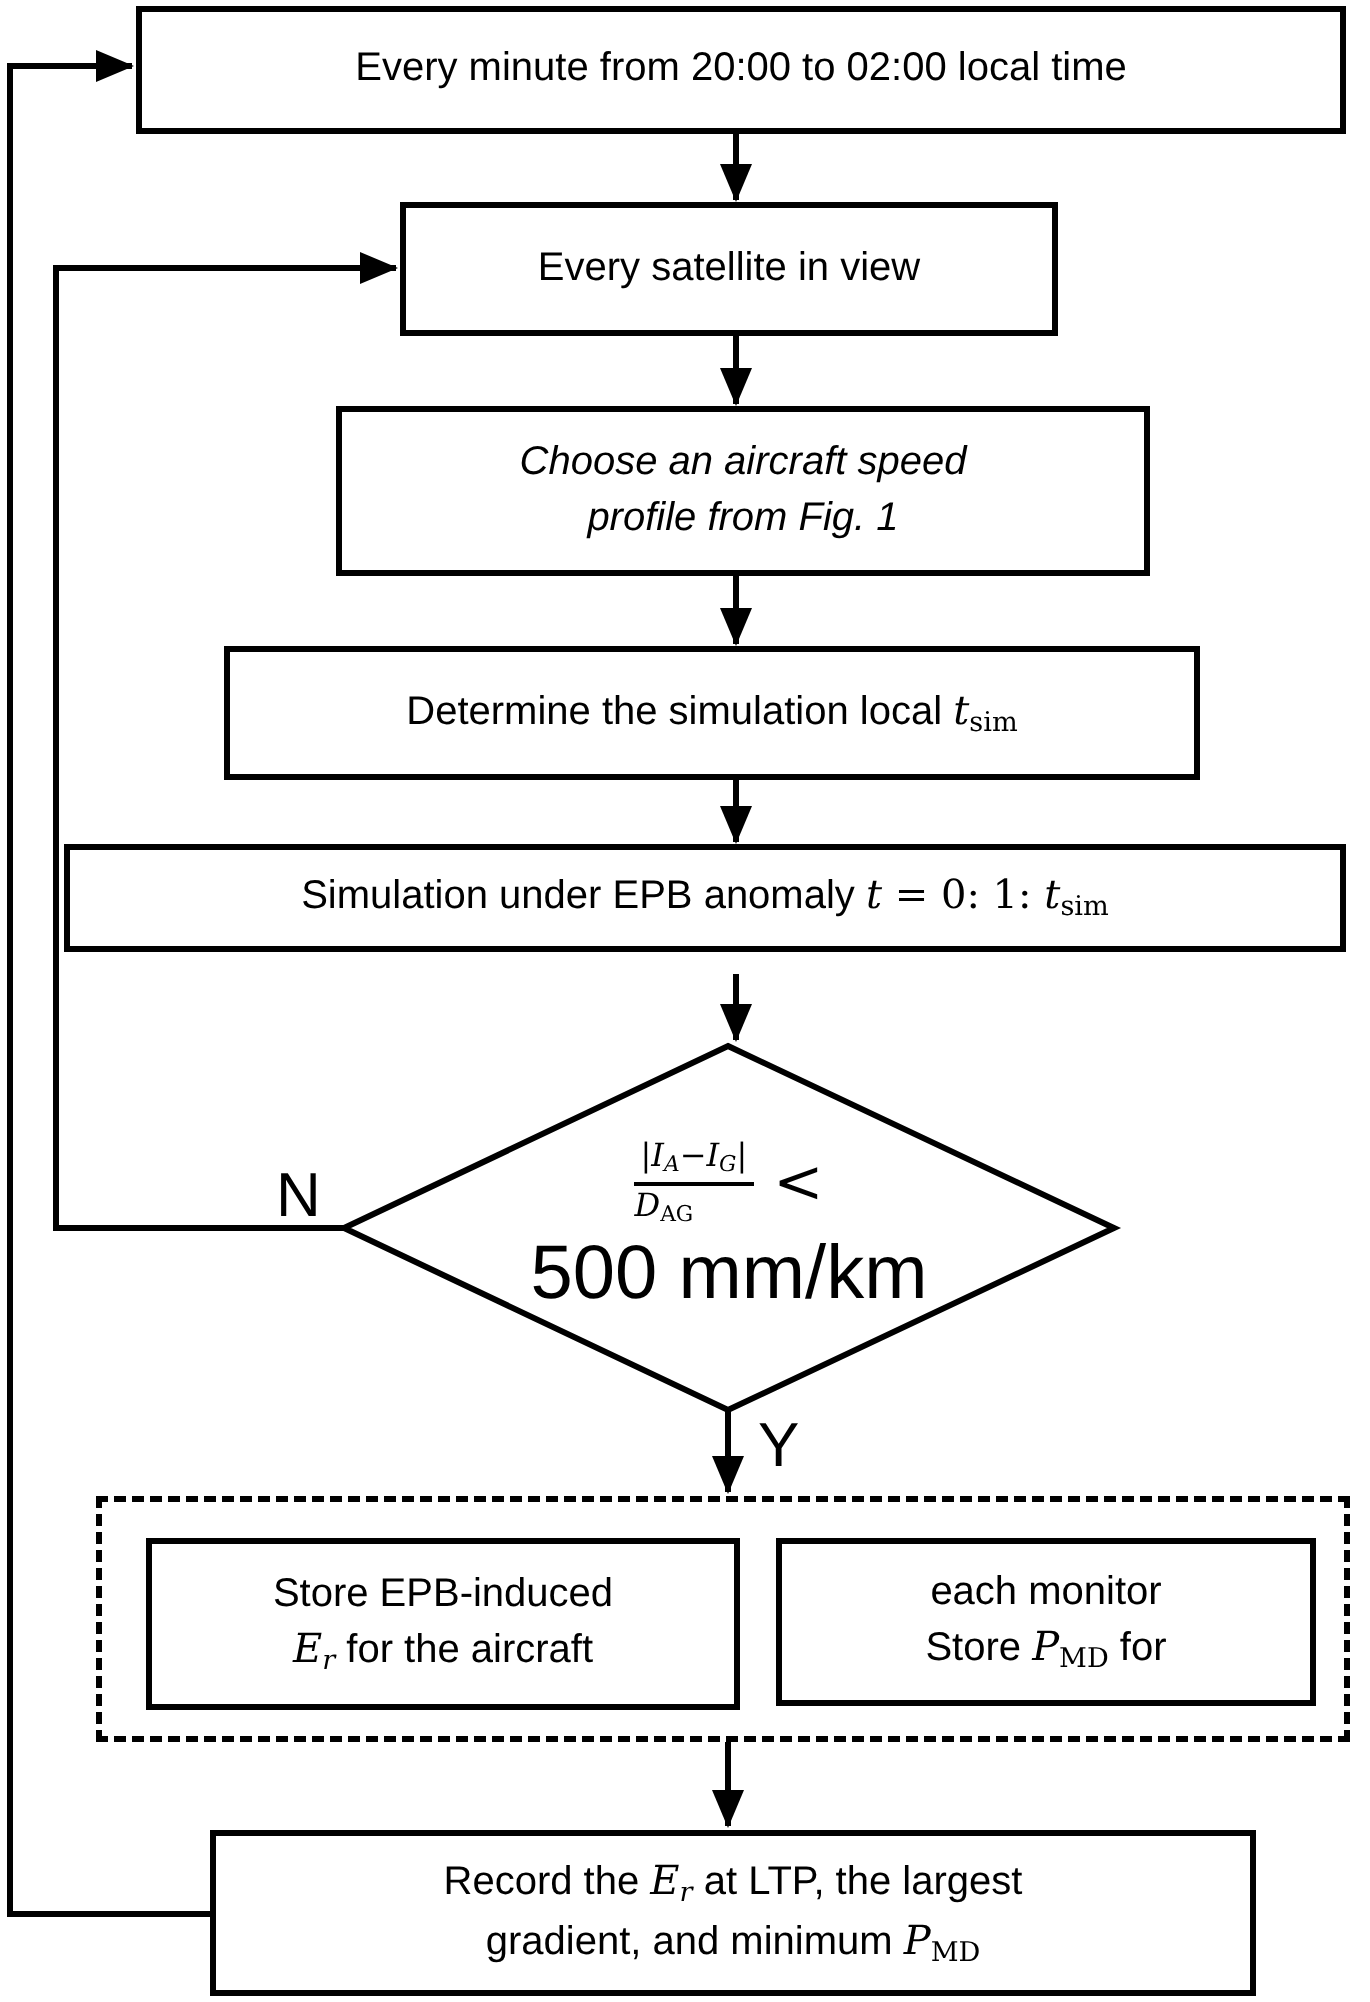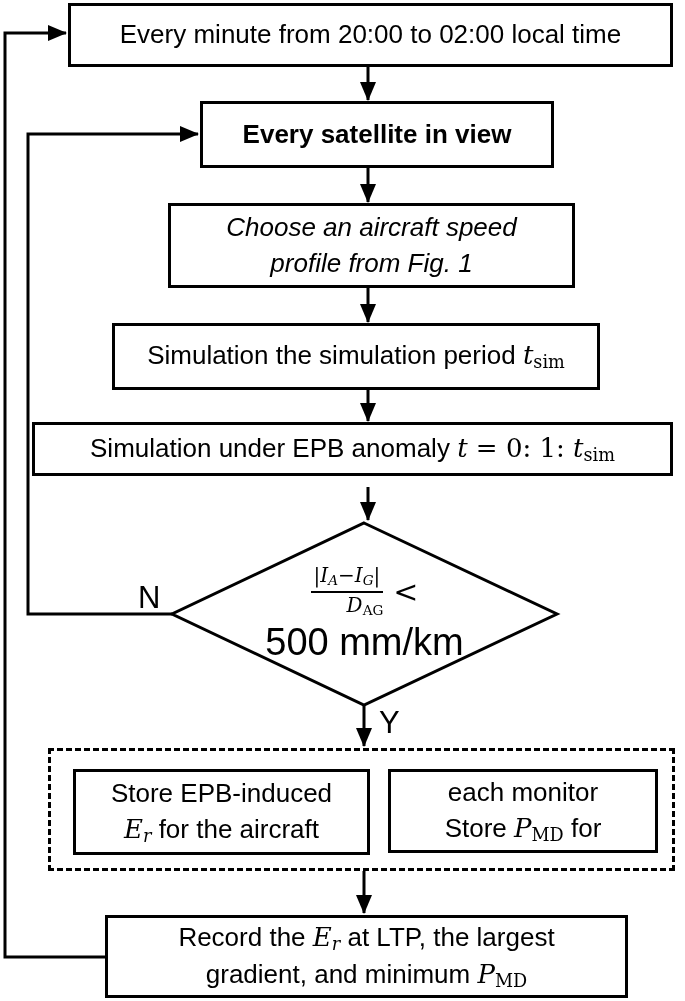--- a/index.html
+++ b/index.html
@@ -20,21 +20,21 @@
   .box {
     position: absolute;
     box-sizing: border-box;
     border: 3px solid #000000;
     background: #ffffff;
     display: flex;
     flex-direction: column;
     align-items: center;
     justify-content: center;
     text-align: center;
-    font-size: 26px;
+    font-size: 20px;
     line-height: 1.38;
     white-space: nowrap;
   }
   .dashed-group {
     position: absolute;
     box-sizing: border-box;
     border: 3px dashed #000000;
     background: transparent;
   }
   .mathvar {
@@ -66,24 +66,24 @@
     text-align: center;
   }
   .frac-row {
     display: flex;
     align-items: center;
     justify-content: center;
   }
   .frac {
     display: inline-flex;
     flex-direction: column;
-    align-items: flex-end;
+    align-items: flex-start;
     font-family: "DejaVu Serif", serif;
     font-style: italic;
-    font-size: 20px;
+    font-size: 16px;
     line-height: 1.15;
   }
   .frac .num {
     padding: 0 3px 2px 3px;
     border-bottom: 2px solid #000000;
   }
   .frac .den { padding-top: 1px; }
   .lt-op {
     font-family: "DejaVu Serif", serif;
     font-size: 30px;
@@ -124,32 +124,32 @@
 
     <polyline points="105,957 5,957 5,33 66,33" fill="none" stroke="#000" stroke-width="3" marker-end="url(#arrow)"></polyline>
 
     <polygon points="364,523 557,614 364,705 172,614" fill="#ffffff" stroke="#000000" stroke-width="3"></polygon>
   </svg>
 
   <div class="box" style="left:68px; top:3px; width:605px; height:64px;">
     <span>Every minute from 20:00 to 02:00 local time</span>
   </div>
 
-  <div class="box" style="left:200px; top:101px; width:354px; height:67px;font-weight:bold;">
+  <div class="box" style="left:200px; top:101px; width:329px; height:67px;">
     <span>Every satellite in view</span>
   </div>
 
   <div class="box" style="left:168px; top:203px; width:407px; height:85px;font-style:italic;">
     <span>Choose an aircraft speed</span>
     <span>profile from Fig. 1</span>
   </div>
 
   <div class="box" style="left:112px; top:323px; width:488px; height:67px;">
     <span>
-      <span>Simulation the simulation period </span><span class="mathvar">t</span><span class="sub-rm">sim</span>
+      <span>Determine the simulation local </span><span class="mathvar">t</span><span class="sub-rm">sim</span>
     </span>
   </div>
 
   <div class="box" style="left:32px; top:422px; width:641px; height:54px;">
     <span>
       <span>Simulation under EPB anomaly </span><span class="mathvar">t</span><span class="mathvar" style="font-style:normal;"> = 0: 1: </span><span class="mathvar">t</span><span class="sub-rm">sim</span>
     </span>
   </div>
 
   <div class="decision-content">

